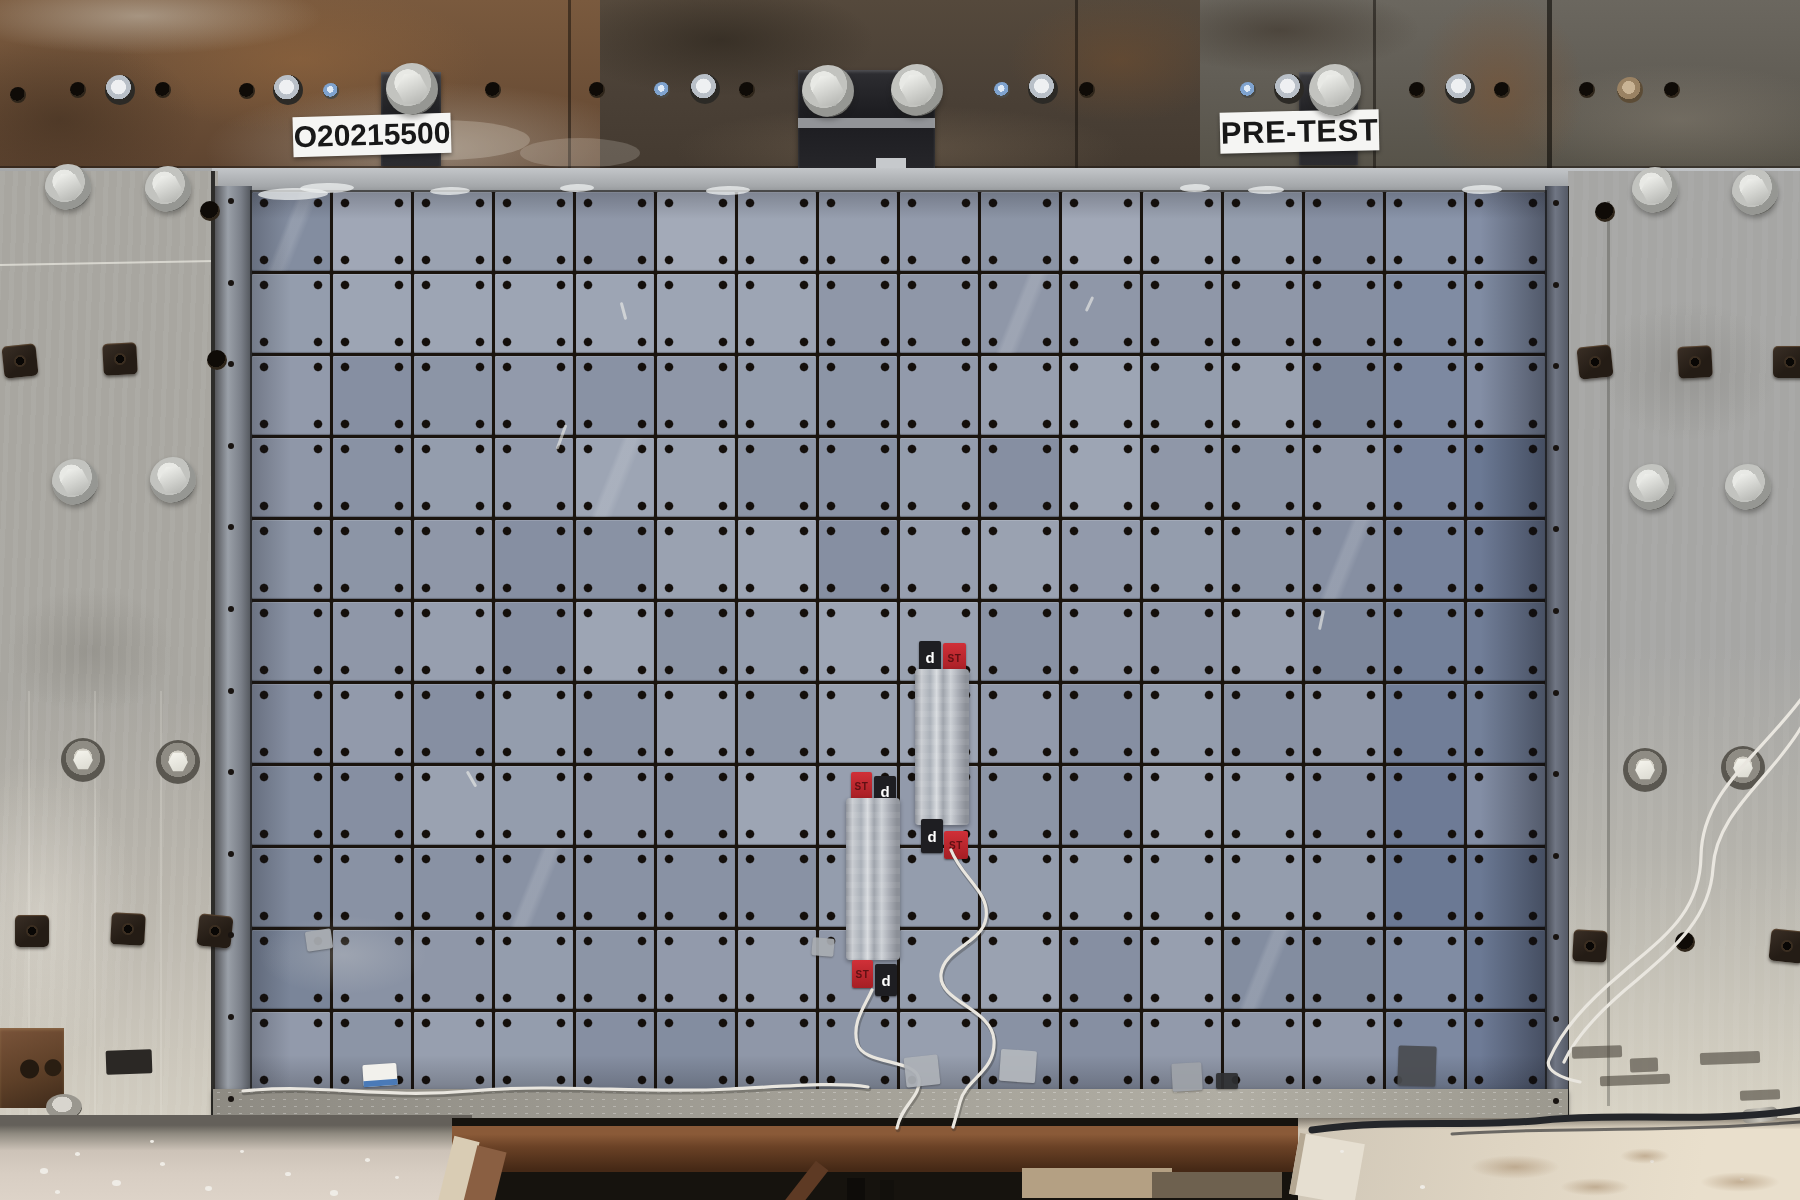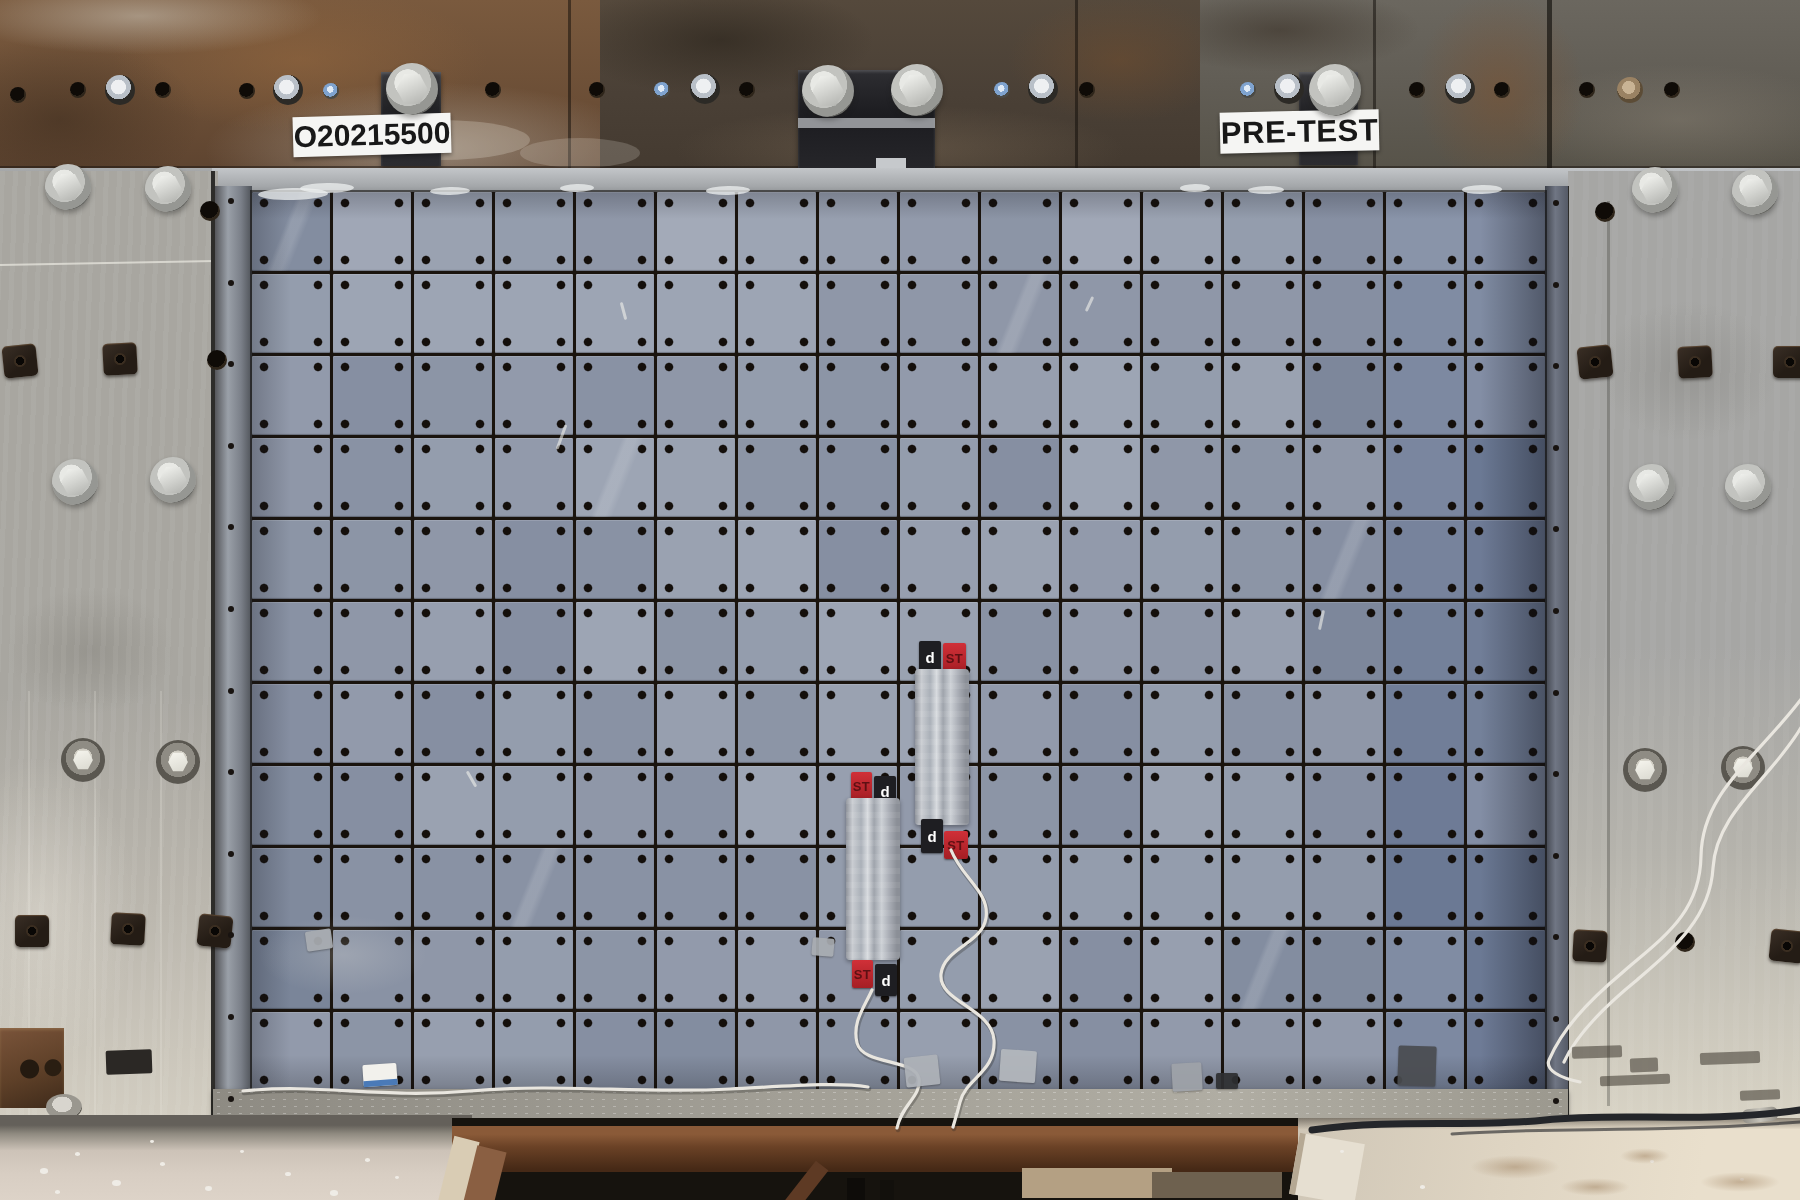--- a/index.html
+++ b/index.html
@@ -121,21 +121,21 @@
     box-shadow:inset 0 1px 1px rgba(190,140,90,.3), 0 2px 3px rgba(15,12,8,.5);
     display:flex;align-items:center;justify-content:center}
   .sqnut i{width:12px;height:12px;border-radius:50%;
     background:radial-gradient(circle,#090705 0 45%,#3a2d20 46% 100%)}
 
   
   .sensor{position:absolute}
   .stab{position:absolute;display:flex;align-items:center;justify-content:center;
     border-radius:2px;box-shadow:0 1px 2px rgba(0,0,0,.5);font-weight:bold}
   .stab.black{background:#1e1e22;color:#fff;font-size:15px}
-  .stab.red{background:linear-gradient(180deg,#d03038,#a51e24);color:#5e1013;font-size:13px;letter-spacing:.5px}
+  .stab.red{background:linear-gradient(180deg,#d03038,#a51e24);color:#5e1013;font-size:10px;letter-spacing:.5px}
   .sstrip{position:absolute;border-radius:4px;box-shadow:0 2px 4px rgba(20,20,25,.4);
     background:
      repeating-linear-gradient(180deg, rgba(255,255,255,.07) 0 6px, transparent 6px 14px),
      linear-gradient(90deg,#8e929a 0%,#c9ccd1 12%,#aab0b8 28%,#d8dbdf 40%,#9fa4ac 52%,#ccd0d5 66%,#a9adb5 80%,#8b8f97 94%)}
 
   #wiresvg{position:absolute;left:0;top:0;width:1800px;height:1200px;pointer-events:none}
 </style>
 </head>
 <body>
 

